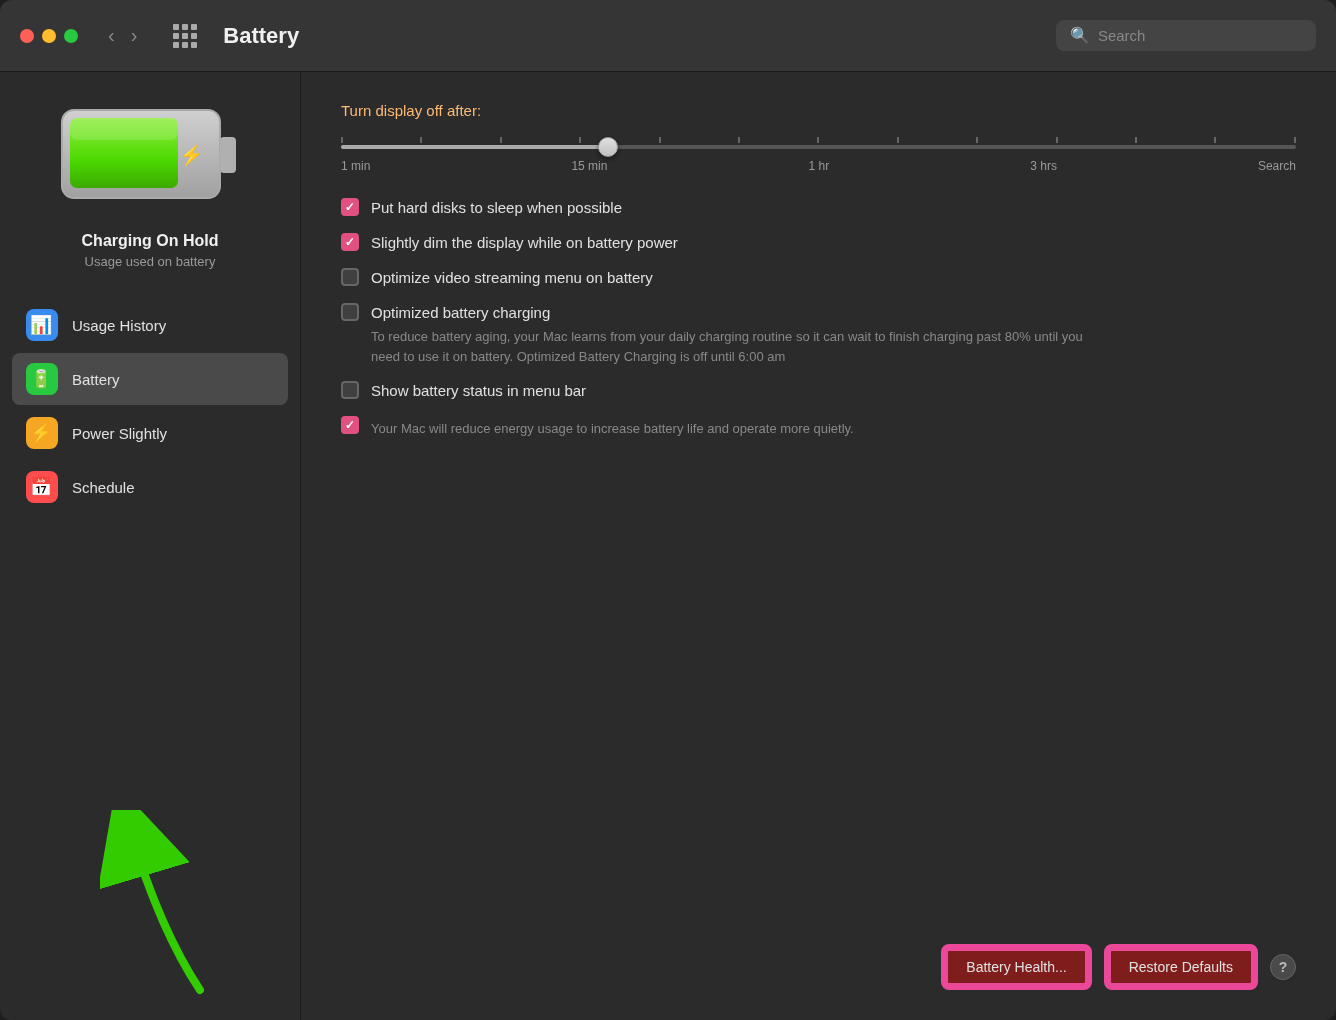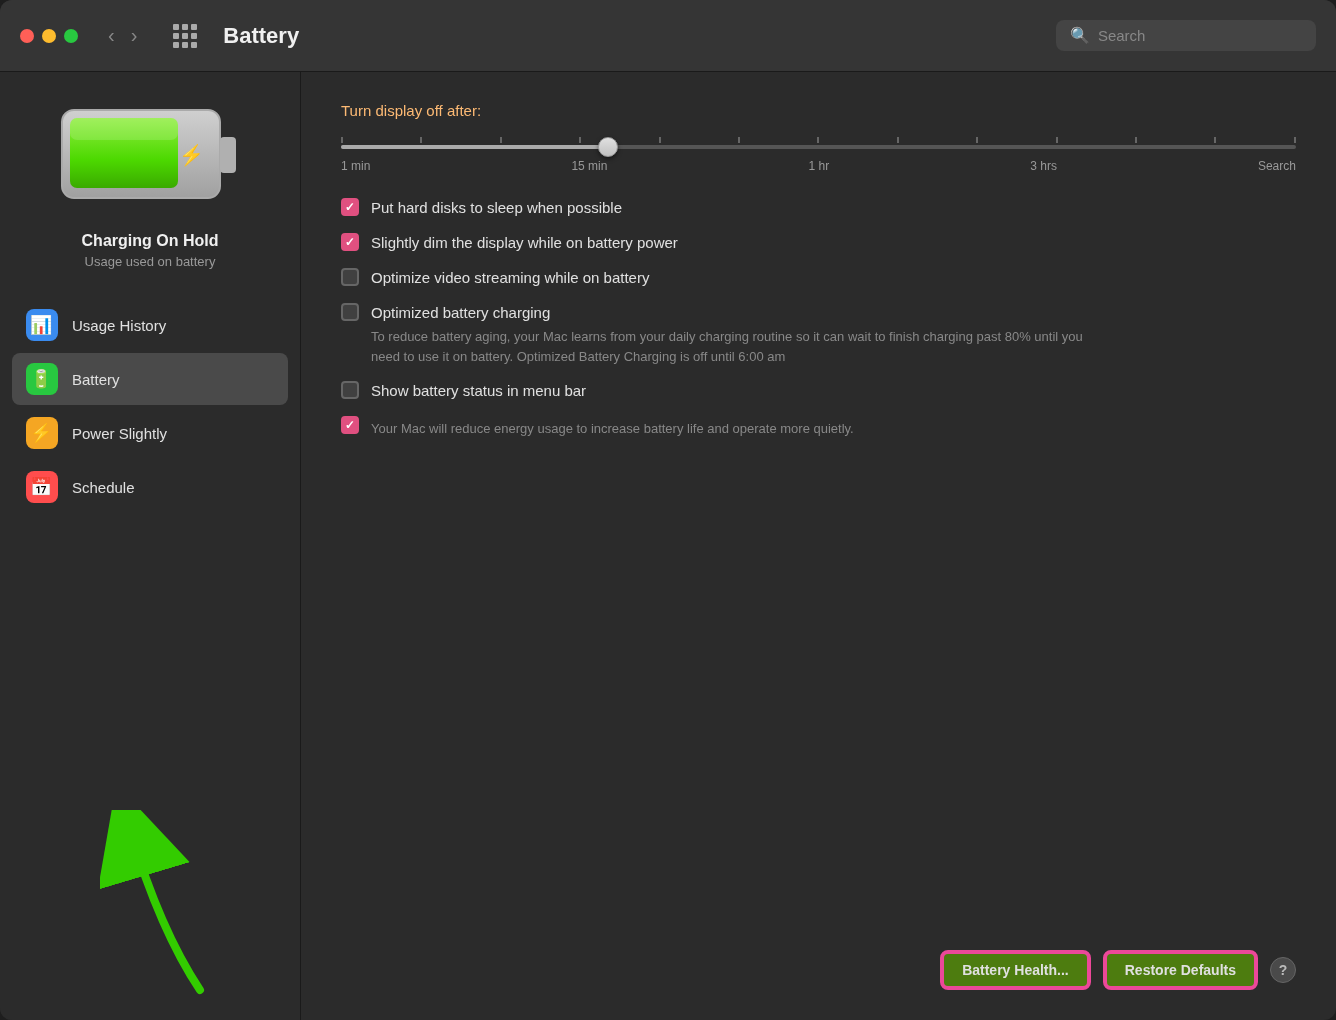--- a/index.html
+++ b/index.html
@@ -327,24 +327,23 @@
       padding: 8px 18px;
       border-radius: 8px;
       font-size: 14px;
       font-weight: 500;
       cursor: pointer;
       border: none;
       outline: none;
     }
 
     .btn-default {
-      background: #4d7c0f;
+      background: #7f1d1d;
       color: #e0e0e0;
-      border: 4px solid #ec4899;
-      font-weight: bold;
+      border: 7px solid #ec4899;
     }
 
     .btn-help {
       width: 26px;
       height: 26px;
       border-radius: 50%;
       background: #4a4a4a;
       color: #bbb;
       font-size: 14px;
       font-weight: 600;
@@ -508,21 +507,21 @@
             <span class="checkmark">✓</span>
           </div>
           <div class="checkbox-label-group">
             <span class="checkbox-label">Slightly dim the display while on battery power</span>
           </div>
         </div>
 
         <div class="checkbox-row">
           <div class="checkbox unchecked"></div>
           <div class="checkbox-label-group">
-            <span class="checkbox-label">Optimize video streaming while on battery</span>
+            <span class="checkbox-label">Optimize video streaming menu on battery</span>
           </div>
         </div>
 
         <div class="checkbox-row">
           <div class="checkbox unchecked"></div>
           <div class="checkbox-label-group">
             <span class="checkbox-label">Optimized battery charging</span>
             <span class="checkbox-description">To reduce battery aging, your Mac learns from your daily charging routine so it can wait to finish charging past 80% until you need to use it on battery. Optimized Battery Charging is off until 6:00 am</span>
           </div>
         </div>

